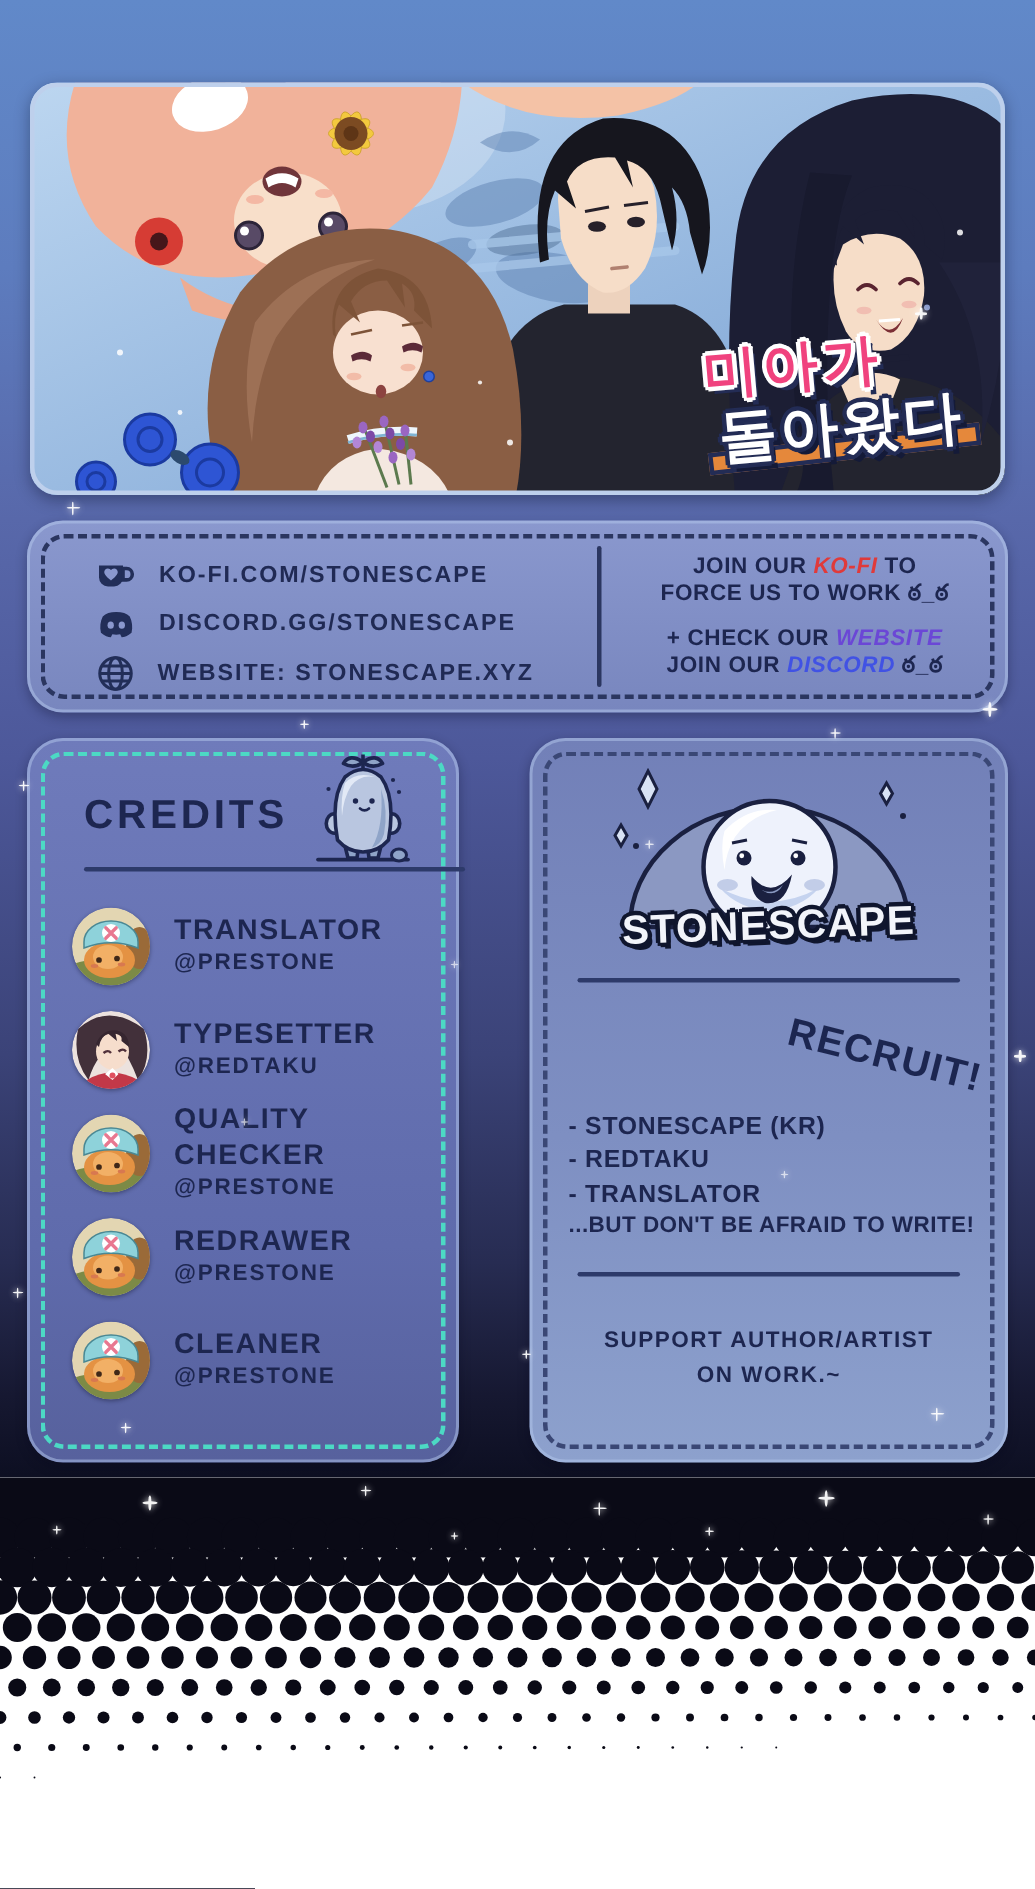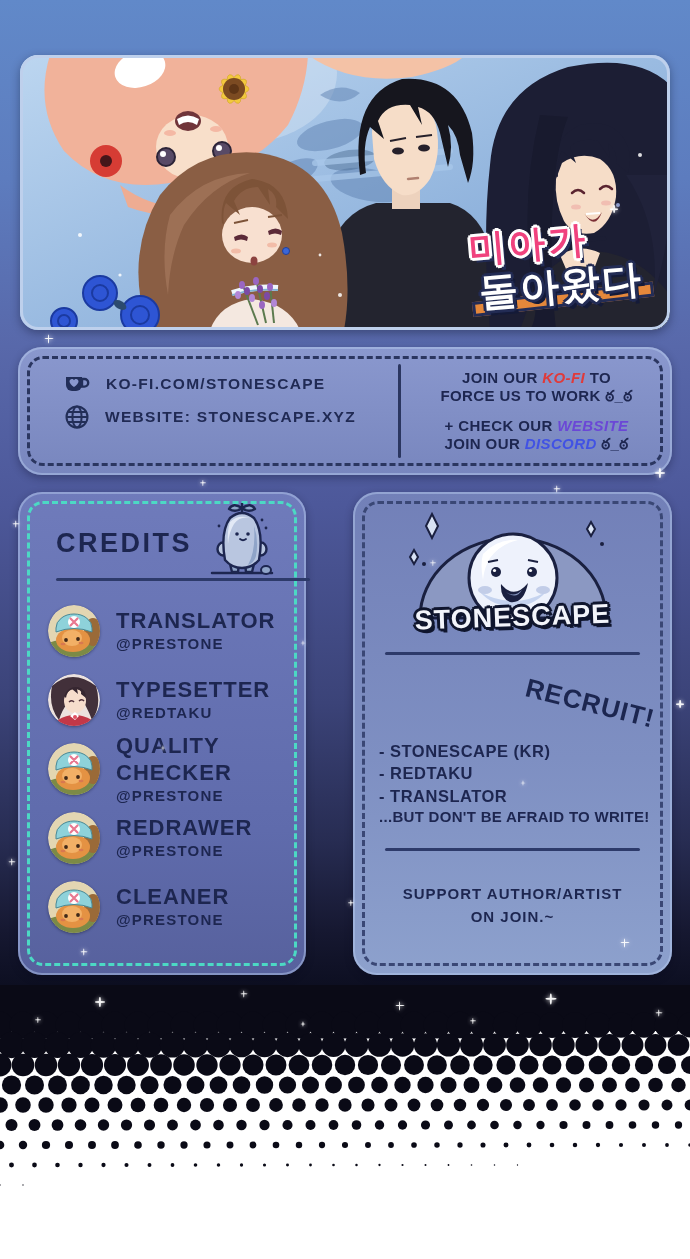--- a/index.html
+++ b/index.html
@@ -69,21 +69,21 @@
   .credits-head{position:absolute;left:38px;top:36px;right:30px;}
   .credits-title{font-size:27px;font-weight:bold;color:#1d2650;letter-spacing:2.5px;}
   .credits-line{position:absolute;left:38px;top:86px;width:254px;height:3px;
     background:#2d3a6a;border-radius:2px;}
   .mascot{position:absolute;right:32px;top:10px;}
   .credit-rows{position:absolute;left:30px;top:104px;right:16px;}
   .credit-row{display:flex;align-items:center;gap:16px;height:69px;}
   .avatar{width:52px;height:52px;border-radius:50%;overflow:hidden;flex:0 0 auto;
     box-shadow:0 1px 3px rgba(10,12,30,.4);}
   .credit-text{color:#1d2650;line-height:1.25;}
-  .credit-role{font-size:22px;font-weight:bold;letter-spacing:1px;}
+  .credit-role{font-size:19px;font-weight:bold;letter-spacing:1px;}
   .credit-handle{font-size:15px;font-weight:bold;letter-spacing:1.2px;}
   
   .recruit{left:353px;top:492px;width:319px;height:483px;
     background:linear-gradient(180deg,#7280b8 0%,#7e8fc2 55%,#8da1cd 100%);}
   .recruit .dash{border-color:#3a4775;}
   .logo-block{position:absolute;left:0;top:14px;width:319px;height:150px;}
   .logo-svg{position:absolute;left:50%;top:0;transform:translateX(-50%);}
   .logo-text{
     position:absolute;left:0;right:0;top:96px;text-align:center;
     font-size:27px;font-weight:bold;color:#f2f4fa;letter-spacing:1px;transform:rotate(-2deg);
@@ -295,20 +295,28 @@
     <div class="dash"></div>
     <div class="links-inner">
       <div class="links-left">
         <div class="link-row">
           <svg width="27" height="24" viewBox="0 0 27 24">
             <path d="M2,5 h16 v8 a6,6 0 0 1 -6,6 h-4 a6,6 0 0 1 -6,-6 Z" fill="#222e58"></path>
             <path d="M18,7 h2.4 a3.8,3.8 0 0 1 0,7.6 h-2.4 Z" fill="none" stroke="#222e58" stroke-width="2.4"></path>
             <path d="M10,15 C7.5,13 5.5,11.2 5.5,9.4 c0,-1.4 1.1,-2.4 2.4,-2.4 c0.9,0 1.7,0.5 2.1,1.2 c0.4,-0.7 1.2,-1.2 2.1,-1.2 c1.3,0 2.4,1 2.4,2.4 c0,1.8 -2,3.6 -4.5,5.6 Z" fill="#8a98ce"></path>
           </svg>
           <span>KO-FI.COM/STONESCAPE</span>
+        </div>
+        <div class="link-row">
+          <svg width="27" height="24" viewBox="0 0 26 24">
+            <path d="M4,7 C6,4.8 9,4 13,4 C17,4 20,4.8 22,7 C23.6,10.2 24.1,14 23.2,17.8 C20.8,19.8 18.4,20.8 16.6,20.8 L15.6,18.8 C13.9,19.2 12.1,19.2 10.4,18.8 L9.4,20.8 C7.6,20.8 5.2,19.8 2.8,17.8 C1.9,14 2.4,10.2 4,7 Z" fill="#222e58"></path>
+            <ellipse cx="9.3" cy="12.8" rx="2.1" ry="2.4" fill="#8a98ce"></ellipse>
+            <ellipse cx="16.7" cy="12.8" rx="2.1" ry="2.4" fill="#8a98ce"></ellipse>
+          </svg>
+          <span>DISCORD.GG/STONESCAPE</span>
         </div>
         <div class="link-row">
           <svg width="26" height="26" viewBox="0 0 26 26">
             <g fill="none" stroke="#222e58" stroke-width="2">
               <circle cx="13" cy="13" r="10.5"></circle>
               <ellipse cx="13" cy="13" rx="4.6" ry="10.5"></ellipse>
               <line x1="2.5" y1="13" x2="23.5" y2="13"></line>
               <line x1="4" y1="8" x2="22" y2="8"></line>
               <line x1="4" y1="18" x2="22" y2="18"></line>
             </g>
@@ -446,21 +454,21 @@
     <div class="recruit-label">RECRUIT!</div>
     <div class="positions">
       <div>- STONESCAPE (KR)</div>
       <div>- REDTAKU</div>
       <div>- TRANSLATOR</div>
       <div class="pos-last">...BUT DON'T BE AFRAID TO WRITE!</div>
     </div>
     <div class="recruit-line line-b"></div>
     <div class="support">
       <span>SUPPORT AUTHOR/ARTIST</span><br>
-      <span>ON JOIN.~</span>
+      <span>ON WORK.~</span>
     </div>
   </div>
 
   <div class="halftone-wrap">
     <svg id="halftone" width="690" height="274" viewBox="0 0 690 274">
       <rect x="0" y="0" width="690" height="46" fill="#0a0a16"></rect>
     <circle cx="-23" cy="40" r="13.40" fill="#0a0a16"></circle>
         <circle cx="0" cy="40" r="13.40" fill="#0a0a16"></circle>
         <circle cx="23" cy="40" r="13.40" fill="#0a0a16"></circle>
         <circle cx="46" cy="40" r="13.40" fill="#0a0a16"></circle>

